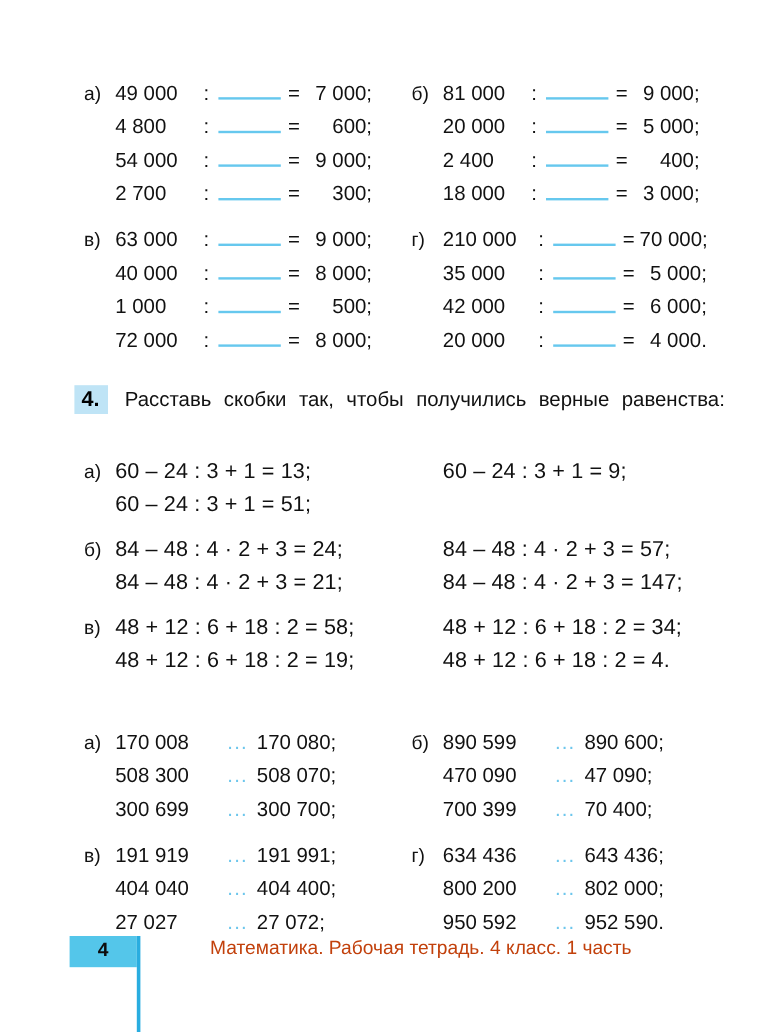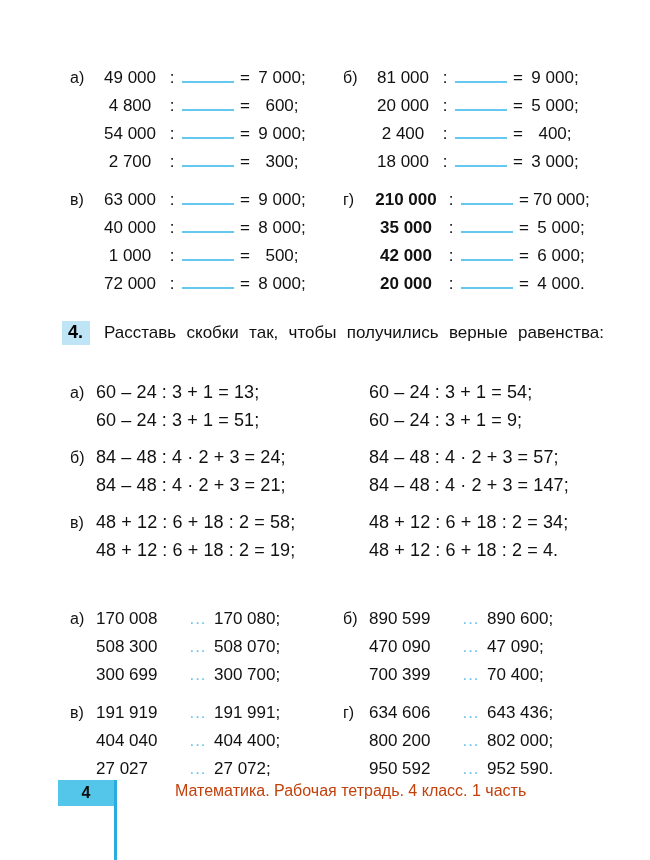--- a/index.html
+++ b/index.html
@@ -84,21 +84,21 @@
     font-size: 16px;
   }
   .eqwrap {
     display: flex;
     align-items: baseline;
   }
 
   
   .t3 .dividend {
     display: inline-block;
-    text-align: center;
+    text-align: left;
     width: 68px;
   }
   .t3 .colon {
     display: inline-block;
     width: 16px;
     text-align: center;
   }
   .t3 .blank {
     display: inline-block;
     width: 52px;
@@ -106,24 +106,24 @@
     height: 15px;
     margin: 0 2px;
   }
   .t3 .eqsign {
     display: inline-block;
     width: 18px;
     text-align: center;
   }
   .t3 .quotient {
     display: inline-block;
-    text-align: center;
+    text-align: right;
     min-width: 56px;
   }
-  .t3 .wide .dividend { width: 74px; font-weight: bold; }
+  .t3 .wide .dividend { width: 74px; }
 
   
   .t4 .expr { font-size: 18px; letter-spacing: 0.1px; }
   .t4 .gap { margin-bottom: 9px; }
 
   
   .t5 .numA {
     display: inline-block;
     width: 86px;
     text-align: left;
@@ -387,24 +387,20 @@
           <span class="expr">60 – 24 : 3 + 1 = 13;</span>
         </div>
         <div class="line">
           <span class="lbl"></span>
           <span class="expr">60 – 24 : 3 + 1 = 51;</span>
         </div>
       </div>
       <div class="col right">
         <div class="line">
           <span class="lbl"></span>
-          <span class="expr">60 – 24 : 3 + 1 = 54;</span>
-        </div>
-        <div class="line">
-          <span class="lbl"></span>
           <span class="expr">60 – 24 : 3 + 1 = 9;</span>
         </div>
       </div>
     </div>
 
     <div class="cols gap">
       <div class="col left">
         <div class="line">
           <span class="lbl">б)</span>
           <span class="expr">84 – 48 : 4 · 2 + 3 = 24;</span>
@@ -520,21 +516,21 @@
           <span class="lbl"></span>
           <span class="numA">27 027</span>
           <span class="dots">...</span>
           <span class="numB">27 072;</span>
         </div>
       </div>
 
       <div class="col right">
         <div class="line">
           <span class="lbl">г)</span>
-          <span class="numA">634 606</span>
+          <span class="numA">634 436</span>
           <span class="dots">...</span>
           <span class="numB">643 436;</span>
         </div>
         <div class="line">
           <span class="lbl"></span>
           <span class="numA">800 200</span>
           <span class="dots">...</span>
           <span class="numB">802 000;</span>
         </div>
         <div class="line">

